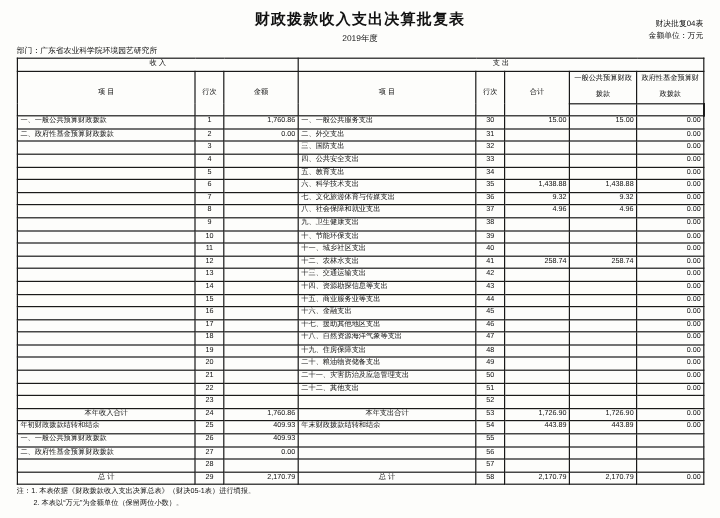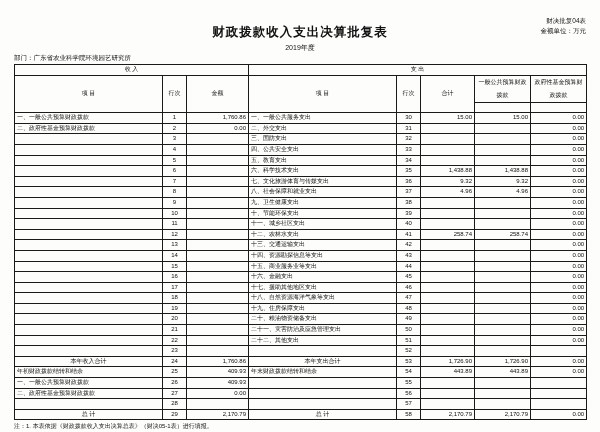--- a/index.html
+++ b/index.html
@@ -3,21 +3,21 @@
 <meta charset="utf-8">
 <style>
   html,body{margin:0;padding:0;}
   body{
     width:600px;height:432px;
     background:#fdfdfb;
     font-family:"Liberation Sans", sans-serif;
     color:#111;
     overflow:hidden;
   }
-  .page{position:relative;width:600px;height:373px;box-sizing:border-box;padding:20px 14px 0 14px;}
+  .page{position:relative;width:600px;height:373px;box-sizing:border-box;padding:4px 14px 0 14px;}
   .title{
     text-align:center;font-size:12.5px;font-weight:bold;letter-spacing:1px;
     margin-top:4px;margin-bottom:2px;
   }
   .topright{position:absolute;right:14px;top:16px;font-size:6.5px;text-align:right;line-height:1.5;}
   .subtitle{text-align:center;font-size:7px;margin-top:1px;margin-bottom:1px;}
   .metarow{display:flex;justify-content:space-between;font-size:6.5px;margin-bottom:1px;}
   table{border-collapse:collapse;width:572px;table-layout:fixed;}
   td,th{
     border:0.6px solid #1a1a1a;

